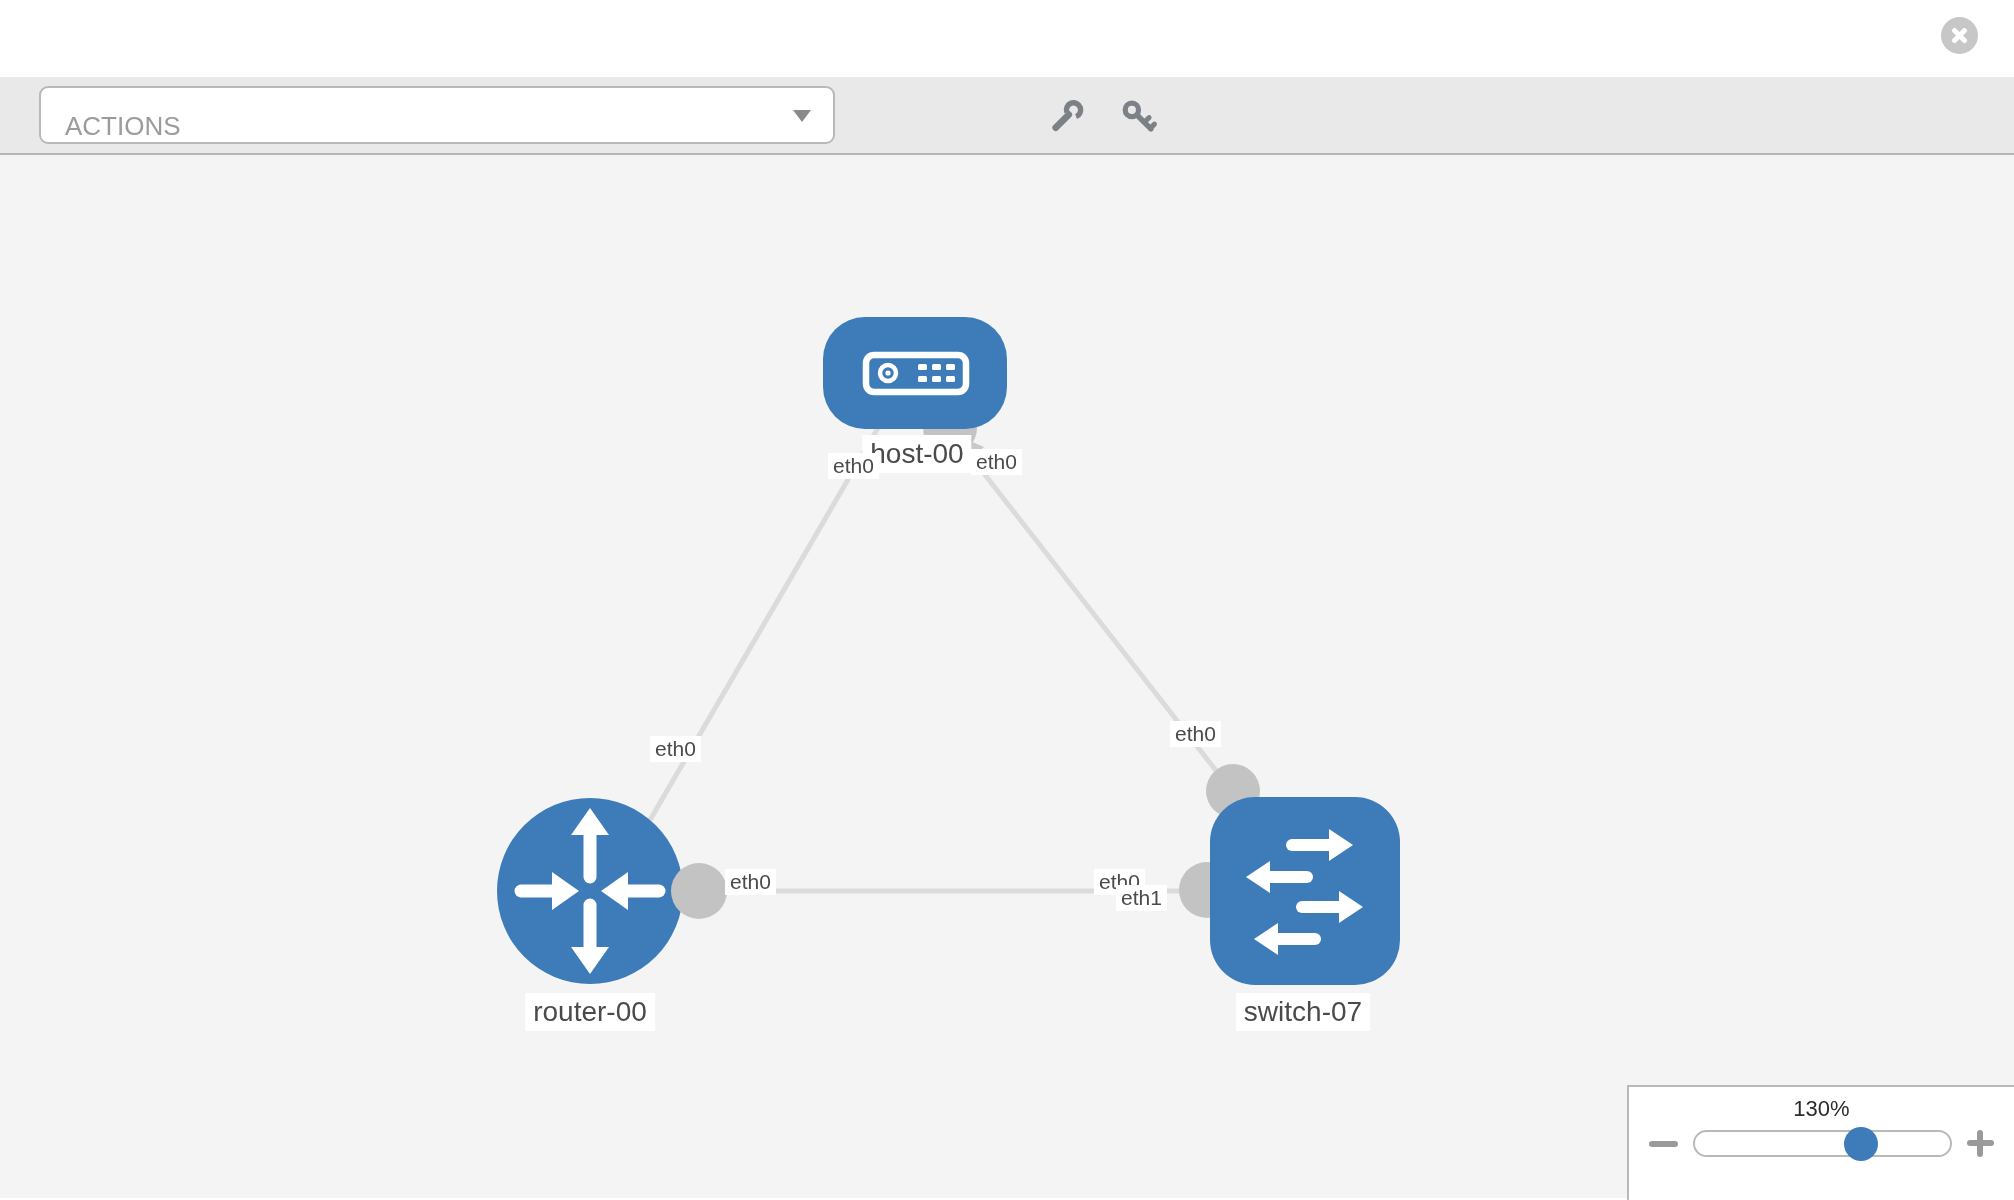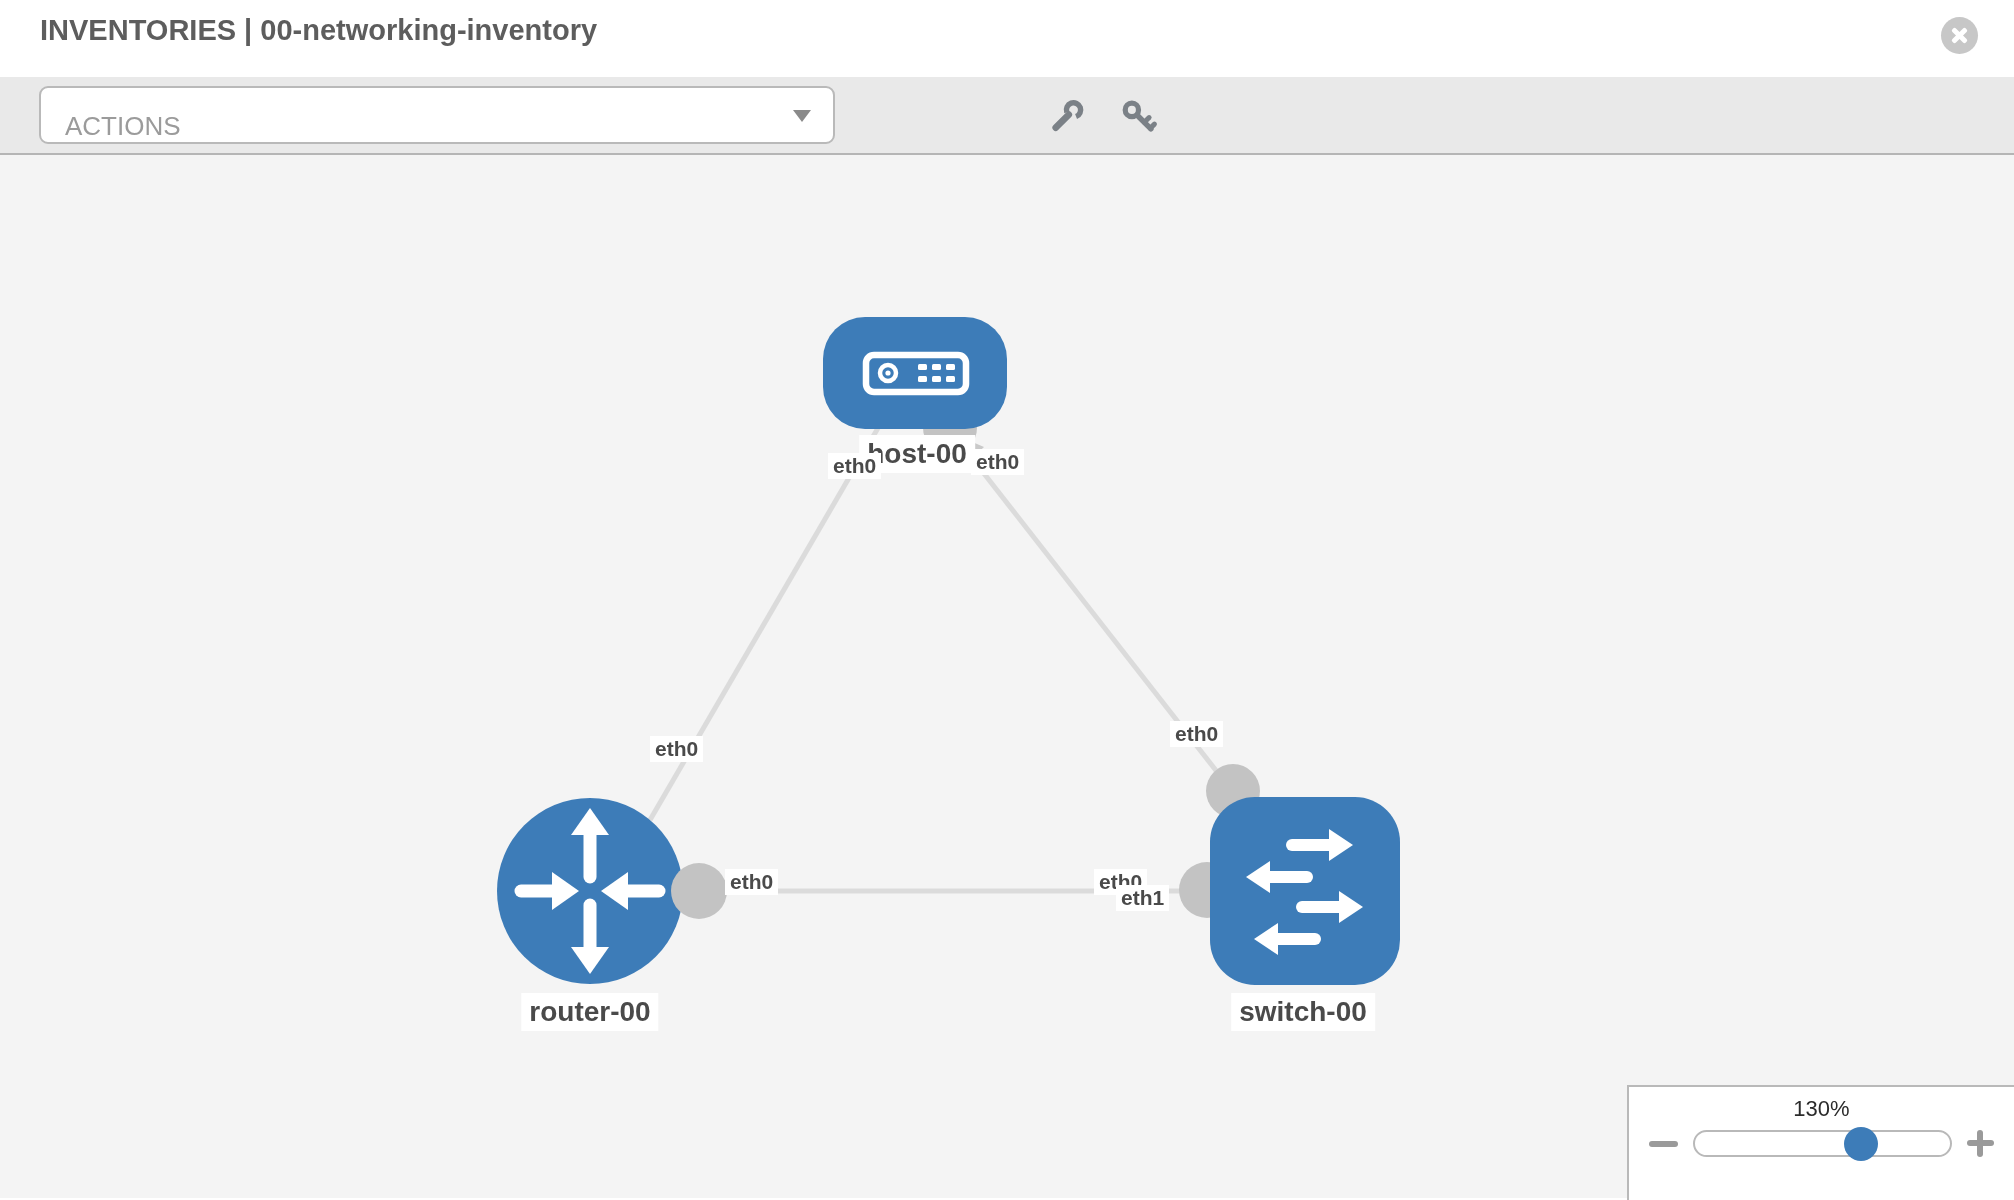--- a/index.html
+++ b/index.html
@@ -34,21 +34,21 @@
   .search-box  { left:1182px; width:792px; }
   .tool-icons { position:absolute; left:1048px; top:22px; width:110px; height:36px;
     display:flex; gap:34px; align-items:center; }
   .tool-icons svg { cursor:pointer; }
 
   
   .canvas { position:relative; width:2014px; height:1043px; background:#f4f4f4; }
   .graph { position:absolute; left:0; top:0; }
 
   .node-label, .iface-label { position:absolute; background:#ffffff;
-    color:#4a4a4a; white-space:nowrap;font-weight:bold; }
+    color:#4a4a4a; white-space:nowrap; }
   .node-label { font-size:28px; padding:3px 8px; }
   .iface-label { font-size:21px; padding:1px 5px; }
   .centered { transform:translateX(-50%); }
 
   
   .zoom-panel { position:absolute; right:0; top:930px; width:387px; height:129px;
     background:#ffffff; border:2px solid #b9b9b9; border-right:none; }
   .zoom-value { margin-top:9px; text-align:center; font-size:22px; color:#2b2b2b; }
   .zoom-row { display:flex; align-items:center; gap:15px; padding:0 20px; margin-top:8px; }
   .minus-icon { width:29px; height:6px; background:#9a9a9a; border-radius:3px;
@@ -62,21 +62,20 @@
     border:2px solid #b9b9b9; border-radius:14px; cursor:pointer; }
   .slider-thumb { position:absolute; left:65%; top:50%; width:34px; height:34px;
     border-radius:50%; background:#3d7cb8; transform:translate(-50%,-50%); cursor:grab; }
 </style>
 </head>
 <body>
 
 <div class="app">
 
   <div class="header">
-    <div class="page-title">INVENTORIES | 00-networking-inventory</div>
     <div class="close-btn">
       <span class="x-icon"></span>
     </div>
   </div>
 
   <div class="toolbar">
     <div class="select-box actions-box">
       <span class="select-label">ACTIONS</span>
       <span class="caret"></span>
     </div>
@@ -150,21 +149,21 @@
           <rect x="946" y="209" width="9" height="6" rx="1.5" fill="#ffffff"></rect>
           <rect x="918" y="221" width="9" height="6" rx="1.5" fill="#ffffff"></rect>
           <rect x="932" y="221" width="9" height="6" rx="1.5" fill="#ffffff"></rect>
           <rect x="946" y="221" width="9" height="6" rx="1.5" fill="#ffffff"></rect>
         </g>
       </g>
     </svg>
 
     <span class="node-label centered" style="left:917px; top:280px;">host-00</span>
     <span class="node-label centered" style="left:590px; top:838px;">router-00</span>
-    <span class="node-label centered" style="left:1303px; top:838px;">switch-00</span>
+    <span class="node-label centered" style="left:1303px; top:838px;">switch-07</span>
 
     <span class="iface-label" style="left:828px; top:298px;">eth0</span>
     <span class="iface-label" style="left:971px; top:294px;">eth0</span>
     <span class="iface-label" style="left:650px; top:581px;">eth0</span>
     <span class="iface-label" style="left:1170px; top:566px;">eth0</span>
     <span class="iface-label" style="left:725px; top:714px;">eth0</span>
     <span class="iface-label" style="left:1094px; top:714px;">eth0</span>
     <span class="iface-label" style="left:1116px; top:730px;">eth1</span>
 
     <div class="zoom-panel">

